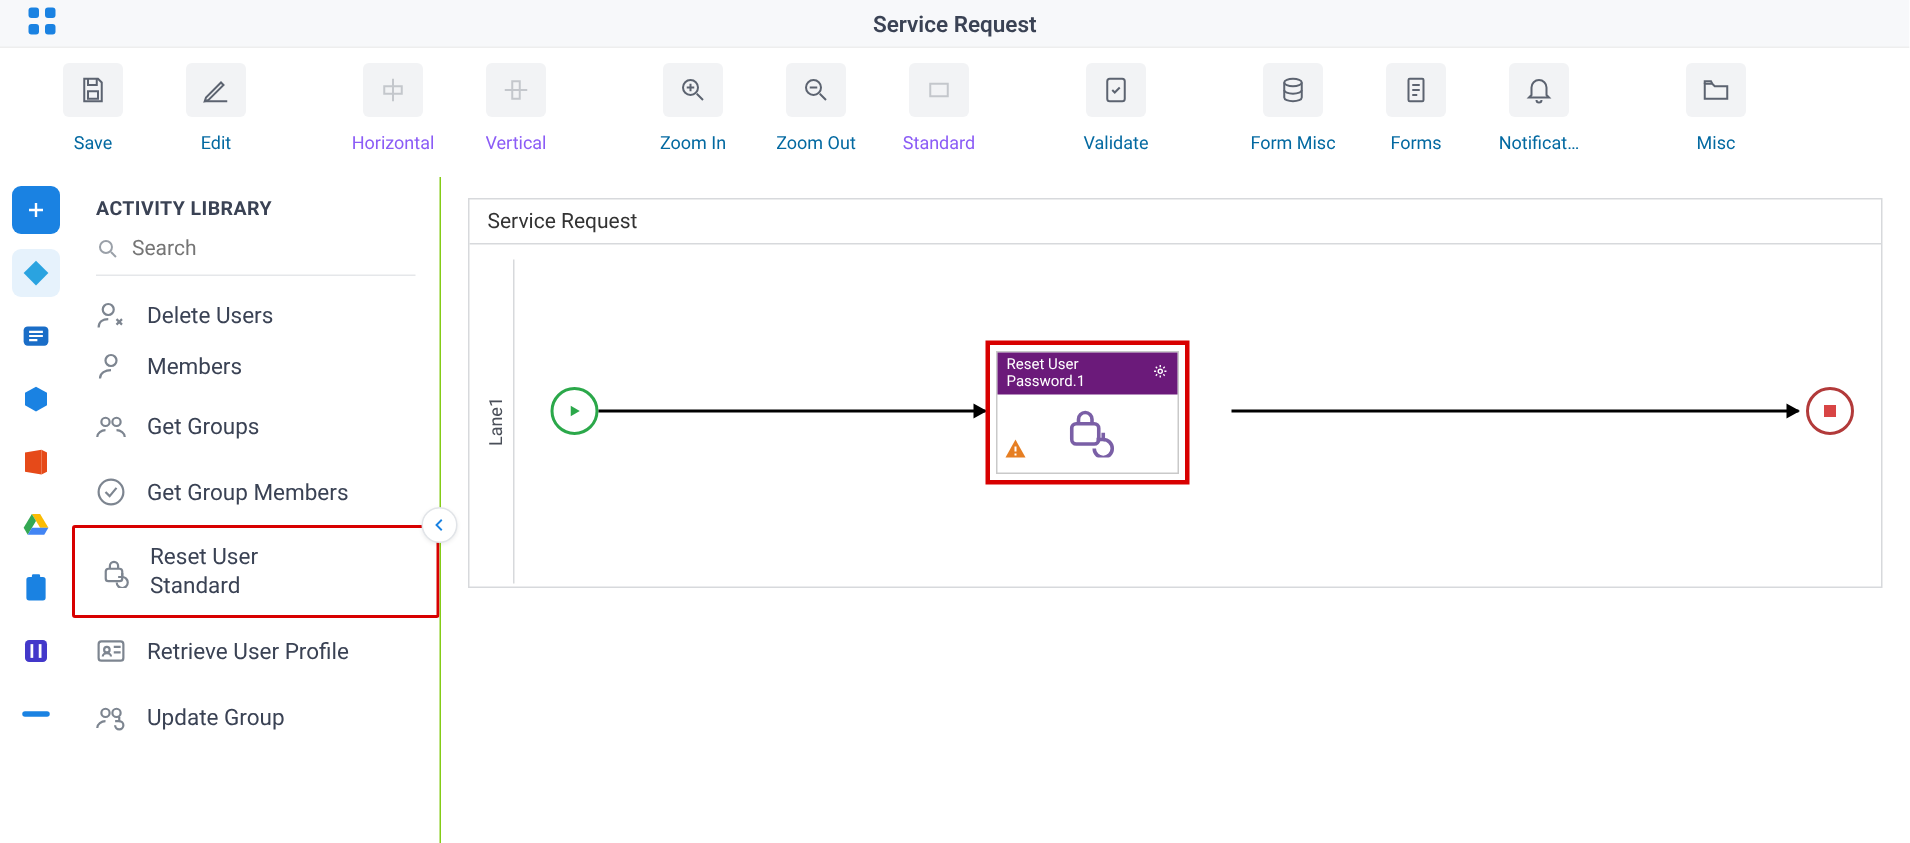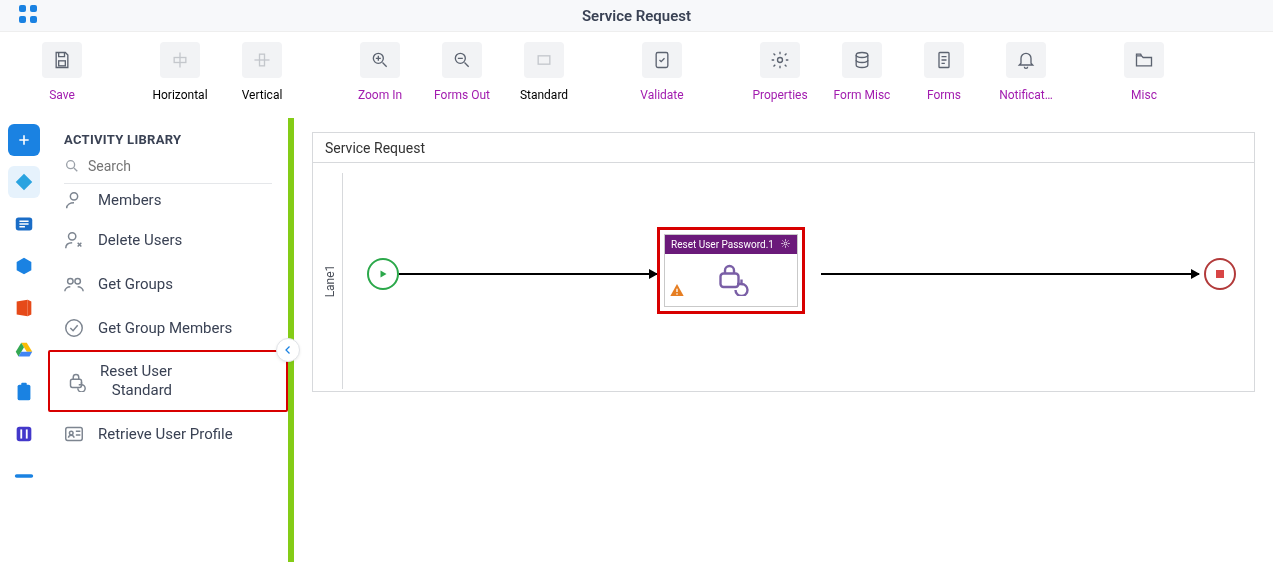--- a/index.html
+++ b/index.html
@@ -6,56 +6,56 @@
 body { width:1273px; height:562px; background:#fff; overflow:hidden; }
 
 .topbar { height:32px; background:#f7f8fa; display:flex; align-items:center; position:relative; border-bottom:1px solid #eee; }
 .topbar .apps-icon { margin-left:18px; }
 .topbar .title { position:absolute; left:50%; transform:translateX(-50%); font-size:15px; font-weight:600; color:#3a4254; }
 
 .toolbar { height:86px; display:flex; align-items:flex-start; gap:18px; padding:10px 30px 0 30px; background:#fff; }
 .toolbar .tb-item { width:64px; display:flex; flex-direction:column; align-items:center; justify-content:center; cursor:pointer; }
 .toolbar .tb-item .ic { width:40px; height:36px; background:#f2f3f5; border-radius:4px; display:flex; align-items:center; justify-content:center; color:#5c6370; }
 .toolbar .tb-item.disabled .ic { color:#c4c7cc; }
-.toolbar .tb-item.disabled .lbl { color:#000000; }
-.toolbar .tb-item .lbl { margin-top:10px; font-size:12px; color:#a21caf; white-space:nowrap; overflow:hidden; text-overflow:ellipsis; max-width:64px; text-align:center; }
+.toolbar .tb-item.disabled .lbl { color:#8b5cf6; }
+.toolbar .tb-item .lbl { margin-top:10px; font-size:12px; color:#0369a1; white-space:nowrap; overflow:hidden; text-overflow:ellipsis; max-width:64px; text-align:center; }
 .toolbar .spacer { width:18px; }
 
 .main { display:flex; height:calc(562px - 32px - 86px); }
 
 .iconrail { width:48px; background:#fff; display:flex; flex-direction:column; align-items:center; padding-top:6px; gap:10px; }
 .iconrail .rail-item { width:32px; height:32px; border-radius:6px; display:flex; align-items:center; justify-content:center; cursor:pointer; }
 .iconrail .rail-item.add { background:#1a82e2; color:#fff; }
 .iconrail .rail-item.active { background:#e6f2fc; }
 
-.sidebar { width:246px; border-right:6px solid #84cc16; position:relative; display:flex; flex-direction:column; }
+.sidebar { width:246px; border-right:1px solid #84cc16; position:relative; display:flex; flex-direction:column; }
 .sidebar .sb-header { font-size:13px; font-weight:700; color:#3a4254; padding:14px 16px 10px 16px; letter-spacing:.3px; }
 .sidebar .sb-search { display:flex; align-items:center; gap:8px; padding:0 16px 8px 16px; color:#9aa0a8; }
 .sidebar .sb-search input { border:none; outline:none; font-size:14px; color:#737373; width:100%; }
 .sidebar .sb-search-underline { height:1px; background:#e5e7ea; margin:0 16px 0 16px; }
 .sidebar .list { flex:1; overflow:hidden; padding-top:4px; }
 .sidebar .act-item { display:flex; align-items:center; gap:12px; padding:10px 14px; font-size:15px; color:#3a4254; cursor:grab; }
 .sidebar .act-item .aic { width:24px; height:24px; display:flex; align-items:center; justify-content:center; color:#7d8590; flex:none; }
 .sidebar .act-item.members { padding-top:2px; padding-bottom:6px; margin-top:-2px; }
-.sidebar .act-item.highlight { border:2px solid #d80000; border-radius:2px;text-align:right; }
+.sidebar .act-item.highlight { border:2px solid #d80000; border-radius:2px; }
 .sidebar .act-item.reset .txt { line-height:1.25; }
 
 .collapse-btn { position:absolute; right:-12px; top:220px; width:24px; height:24px; border-radius:50%; background:#fff; border:1px solid #e1e4e8; display:flex; align-items:center; justify-content:center; color:#1a82e2; cursor:pointer; box-shadow:0 1px 3px rgba(0,0,0,.08); }
 
 .canvas-wrap { flex:1; padding:14px 18px 0 18px; }
 .canvas { border:1px solid #d7d9dc; background:#fff; height:260px; position:relative; }
 .canvas-title { height:30px; border-bottom:1px solid #d7d9dc; display:flex; align-items:center; padding:0 12px; font-size:14px; color:#333; }
 .lane-label { position:absolute; left:6px; top:40px; bottom:2px; width:24px; border-right:1px solid #d7d9dc; display:flex; align-items:center; justify-content:center; }
 .lane-label span { transform:rotate(-90deg); font-size:12px; color:#4a4f59; white-space:nowrap; }
 
 .start-node { position:absolute; left:54px; top:125px; width:32px; height:32px; border:2px solid #2ba84a; border-radius:50%; display:flex; align-items:center; justify-content:center; color:#2ba84a; background:#fff; }
 .end-node { position:absolute; right:18px; top:125px; width:32px; height:32px; border:2px solid #b23a3a; border-radius:50%; display:flex; align-items:center; justify-content:center; background:#fff; }
 .end-node .sq { width:8px; height:8px; background:#d84545; }
 
-.activity-node { position:absolute; left:344px; top:94px; width:148px; border:3px solid #d80000; padding:4px; }
+.activity-node { position:absolute; left:344px; top:94px; width:136px; border:3px solid #d80000; padding:4px; }
 .activity-node .inner { border:1px solid #c9c9c9; background:#fff; }
 .activity-node .hdr { background:#6b1a7a; color:#fff; font-size:10px; padding:3px 6px; display:flex; align-items:center; justify-content:space-between; }
 .activity-node .body { height:52px; display:flex; align-items:center; justify-content:center; position:relative; }
 .activity-node .warn { position:absolute; left:4px; bottom:4px; color:#e67e22; }
 
 .edge1 { position:absolute; left:86px; top:140px; width:258px; height:2px; background:#000; }
 .edge1::after { content:""; position:absolute; right:-1px; top:-4px; border-left:9px solid #000; border-top:5px solid transparent; border-bottom:5px solid transparent; }
 .edge2 { position:absolute; left:508px; top:140px; width:378px; height:2px; background:#000; }
 .edge2::after { content:""; position:absolute; right:-1px; top:-4px; border-left:9px solid #000; border-top:5px solid transparent; border-bottom:5px solid transparent; }
 </style>
@@ -78,20 +78,29 @@
   <div class="tb-item">
     <span class="ic">
         <svg width="20" height="20" viewBox="0 0 24 24" fill="none" stroke="currentColor" stroke-width="1.6">
           <path d="M5 3h11l3 3v15H5z"></path>
           <path d="M8 3v5h7V3"></path>
           <rect x="8" y="13" width="8" height="6"></rect>
         </svg>
       </span>
     <span class="lbl">Save</span>
   </div>
+  <div class="tb-item">
+    <span class="ic">
+        <svg width="20" height="20" viewBox="0 0 24 24" fill="none" stroke="currentColor" stroke-width="1.6">
+          <path d="M3 21l3-1 12-12-2-2L4 18z"></path>
+          <path d="M3 21h18"></path>
+        </svg>
+      </span>
+    <span class="lbl">Edit</span>
+  </div>
   <div class="spacer"></div>
   <div class="tb-item disabled">
     <span class="ic">
         <svg width="20" height="20" viewBox="0 0 24 24" fill="none" stroke="currentColor" stroke-width="1.6">
           <rect x="5" y="9" width="14" height="6"></rect>
           <path d="M12 3v18"></path>
         </svg>
       </span>
     <span class="lbl">Horizontal</span>
   </div>
@@ -114,21 +123,21 @@
       </span>
     <span class="lbl">Zoom In</span>
   </div>
   <div class="tb-item">
     <span class="ic">
         <svg width="20" height="20" viewBox="0 0 24 24" fill="none" stroke="currentColor" stroke-width="1.6">
           <circle cx="10" cy="10" r="6"></circle>
           <path d="M20 20l-5-5M7 10h6"></path>
         </svg>
       </span>
-    <span class="lbl">Forms Out</span>
+    <span class="lbl">Zoom Out</span>
   </div>
   <div class="tb-item disabled">
     <span class="ic">
         <svg width="20" height="20" viewBox="0 0 24 24" fill="none" stroke="currentColor" stroke-width="1.6">
           <rect x="5" y="7" width="14" height="10"></rect>
           <path d="M3 5v0M21 5v0M3 19v0M21 19v0"></path>
         </svg>
       </span>
     <span class="lbl">Standard</span>
   </div>
@@ -136,29 +145,20 @@
   <div class="tb-item">
     <span class="ic">
         <svg width="20" height="20" viewBox="0 0 24 24" fill="none" stroke="currentColor" stroke-width="1.6">
           <rect x="5" y="3" width="14" height="18" rx="2"></rect>
           <path d="M9 12l2 2 4-4"></path>
         </svg>
       </span>
     <span class="lbl">Validate</span>
   </div>
   <div class="spacer"></div>
-  <div class="tb-item">
-    <span class="ic">
-        <svg width="20" height="20" viewBox="0 0 24 24" fill="none" stroke="currentColor" stroke-width="1.6">
-          <circle cx="12" cy="12" r="3"></circle>
-          <path d="M12 2v3M12 19v3M4.2 4.2l2.1 2.1M17.7 17.7l2.1 2.1M2 12h3M19 12h3M4.2 19.8l2.1-2.1M17.7 6.3l2.1-2.1"></path>
-        </svg>
-      </span>
-    <span class="lbl">Properties</span>
-  </div>
   <div class="tb-item">
     <span class="ic">
         <svg width="20" height="20" viewBox="0 0 24 24" fill="none" stroke="currentColor" stroke-width="1.6">
           <ellipse cx="12" cy="6" rx="7" ry="3"></ellipse>
           <path d="M5 6v12c0 1.7 3.1 3 7 3s7-1.3 7-3V6"></path>
           <path d="M5 12c0 1.7 3.1 3 7 3s7-1.3 7-3"></path>
         </svg>
       </span>
     <span class="lbl">Form Misc</span>
   </div>
@@ -252,38 +252,38 @@
     <div class="sb-header">ACTIVITY LIBRARY</div>
     <div class="sb-search">
       <svg width="18" height="18" viewBox="0 0 24 24" fill="none" stroke="#9aa0a8" stroke-width="2">
           <circle cx="10" cy="10" r="6"></circle>
           <path d="M20 20l-5-5"></path>
         </svg>
       <input type="text" placeholder="Search" style="">
     </div>
     <div class="sb-search-underline"></div>
     <div class="list">
-      <div class="act-item members">
-        <span class="aic">
-            <svg width="22" height="22" viewBox="0 0 24 24" fill="none" stroke="#7d8590" stroke-width="1.6">
-              <circle cx="12" cy="8" r="4"></circle>
-              <path d="M4 21c0-4 4-6 8-6"></path>
-            </svg>
-          </span>
-        <span class="txt">Members</span>
-      </div>
       <div class="act-item">
         <span class="aic">
             <svg width="22" height="22" viewBox="0 0 24 24" fill="none" stroke="#7d8590" stroke-width="1.6">
               <circle cx="10" cy="8" r="4"></circle>
               <path d="M3 21c0-4 3-6 7-6"></path>
               <path d="M16 15l4 4M20 15l-4 4"></path>
             </svg>
           </span>
         <span class="txt">Delete Users</span>
+      </div>
+      <div class="act-item members">
+        <span class="aic">
+            <svg width="22" height="22" viewBox="0 0 24 24" fill="none" stroke="#7d8590" stroke-width="1.6">
+              <circle cx="12" cy="8" r="4"></circle>
+              <path d="M4 21c0-4 4-6 8-6"></path>
+            </svg>
+          </span>
+        <span class="txt">Members</span>
       </div>
       <div class="act-item">
         <span class="aic">
             <svg width="22" height="22" viewBox="0 0 24 24" fill="none" stroke="#7d8590" stroke-width="1.6">
               <circle cx="8" cy="9" r="3"></circle>
               <circle cx="16" cy="9" r="3"></circle>
               <path d="M2 20c0-3 3-5 6-5M22 20c0-3-3-5-6-5"></path>
             </svg>
           </span>
         <span class="txt">Get Groups</span>
@@ -311,20 +311,32 @@
       <div class="act-item">
         <span class="aic">
             <svg width="22" height="22" viewBox="0 0 24 24" fill="none" stroke="#7d8590" stroke-width="1.6">
               <rect x="3" y="5" width="18" height="14" rx="2"></rect>
               <circle cx="9" cy="11" r="2"></circle>
               <path d="M6 16c0-1.5 1.5-2.5 3-2.5s3 1 3 2.5"></path>
               <path d="M14 9h5M14 13h5"></path>
             </svg>
           </span>
         <span class="txt">Retrieve User Profile</span>
+      </div>
+      <div class="act-item">
+        <span class="aic">
+            <svg width="22" height="22" viewBox="0 0 24 24" fill="none" stroke="#7d8590" stroke-width="1.6">
+              <circle cx="8" cy="9" r="3"></circle>
+              <circle cx="16" cy="9" r="3"></circle>
+              <path d="M2 20c0-3 3-5 6-5"></path>
+              <path d="M15 18a3 3 0 103-3"></path>
+              <path d="M18 12v3h-3"></path>
+            </svg>
+          </span>
+        <span class="txt">Update Group</span>
       </div>
     </div>
     <div class="collapse-btn">
       <svg width="12" height="12" viewBox="0 0 24 24" fill="none" stroke="#1a82e2" stroke-width="2.5">
           <path d="M15 5l-7 7 7 7"></path>
         </svg>
     </div>
   </div>
 
   <div class="canvas-wrap">

